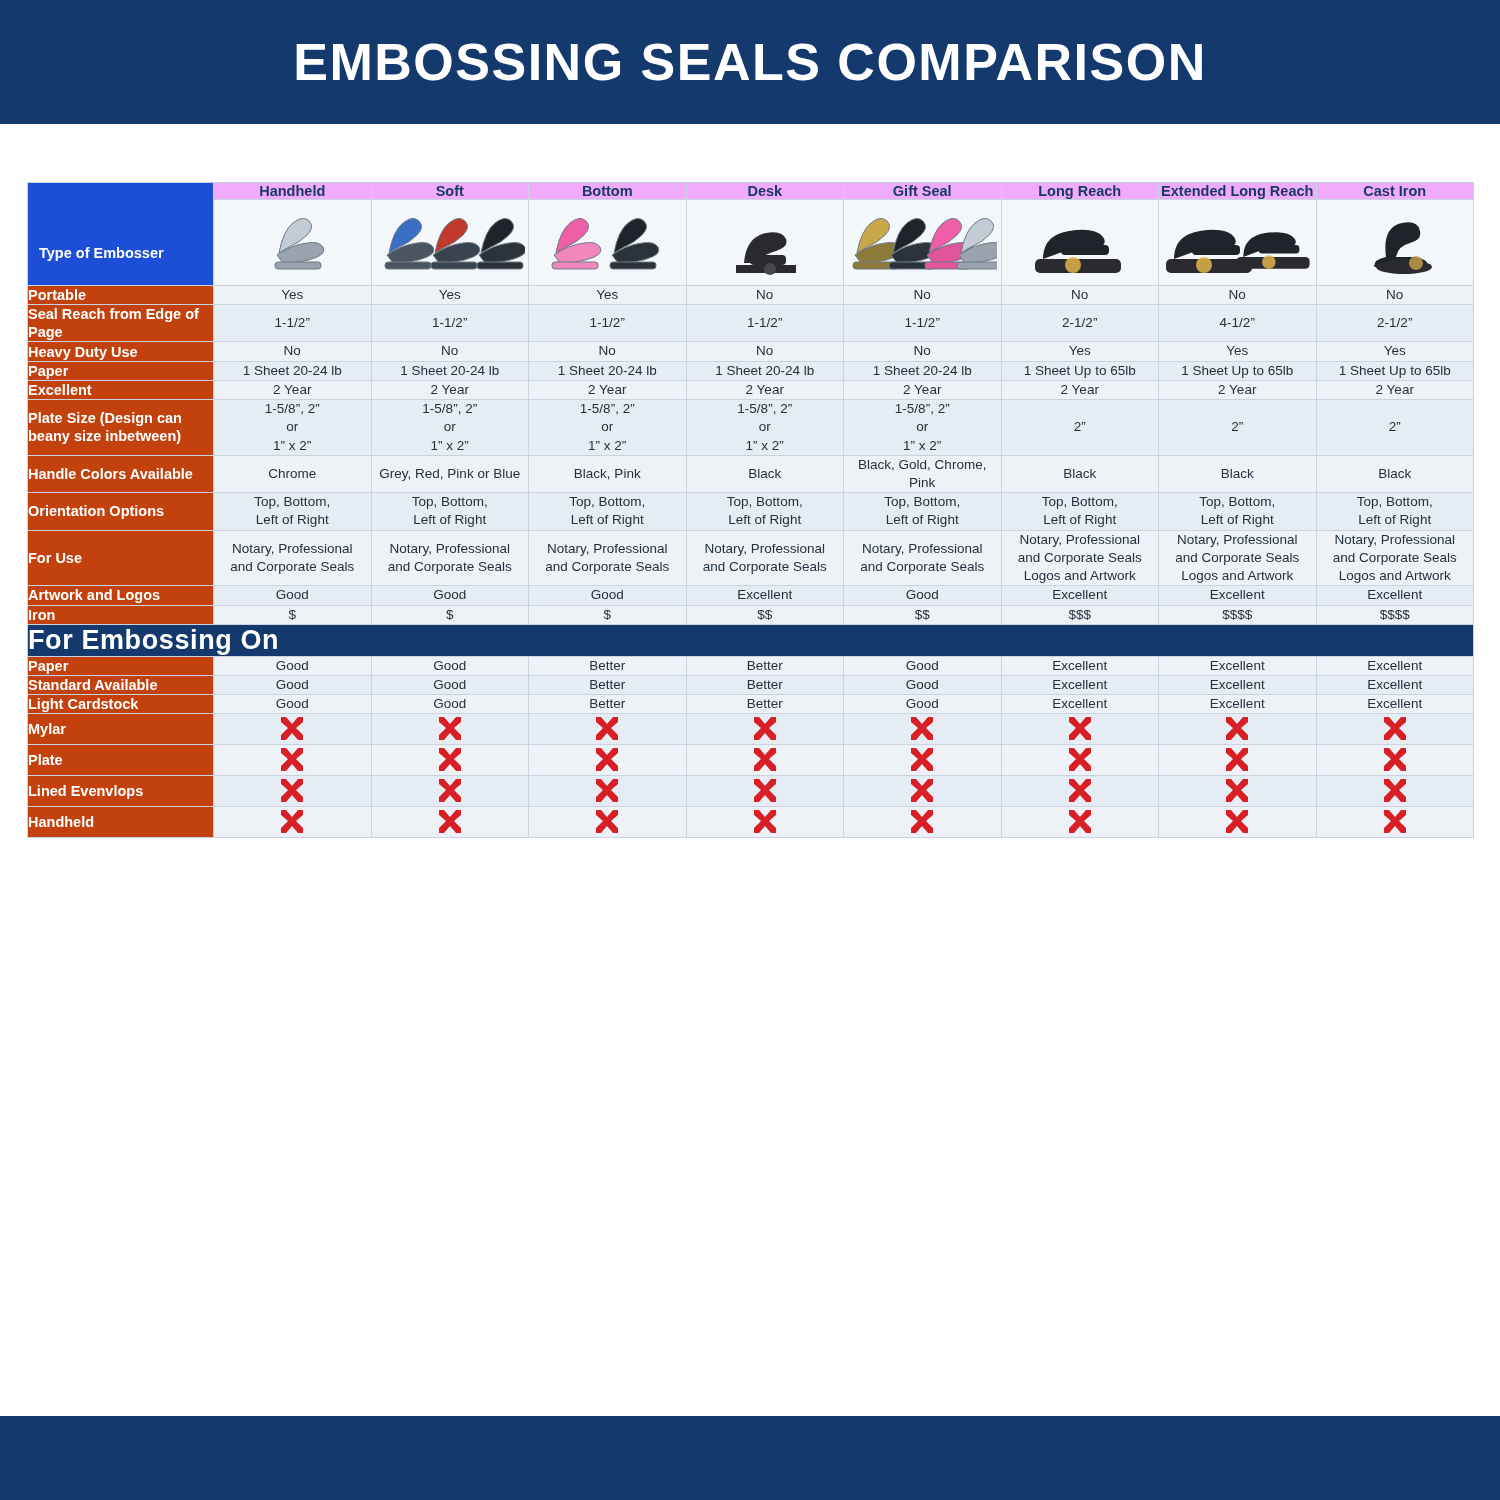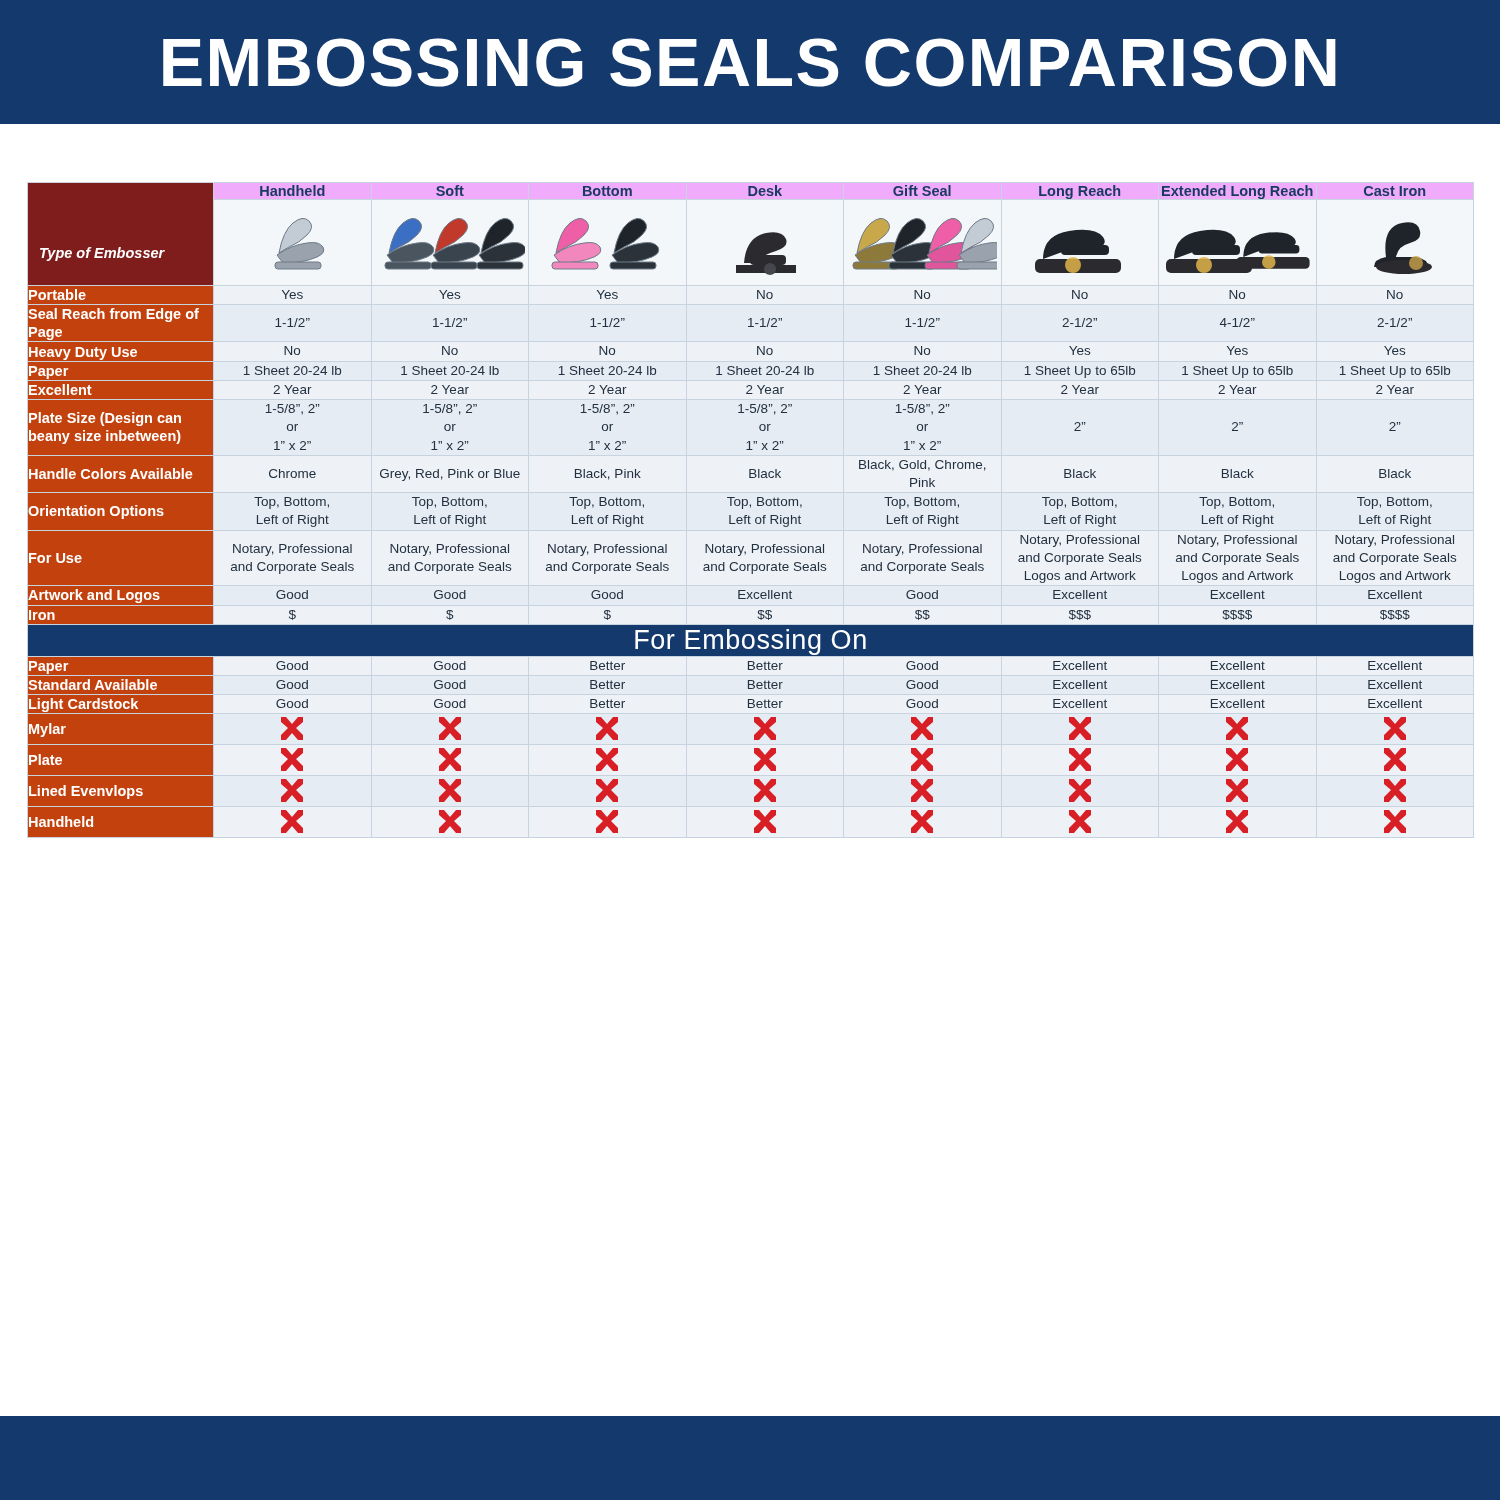--- a/index.html
+++ b/index.html
@@ -19,21 +19,21 @@
   .header {
     width: 1500px;
     height: 124px;
     background: #13396d;
     display: flex;
     align-items: center;
     justify-content: center;
   }
   .header-title {
     color: #ffffff;
-    font-size: 68px;
+    font-size: 52px;
     font-weight: bold;
     letter-spacing: 1.5px;
     text-transform: uppercase;
     white-space: nowrap;
   }
   .header-rule {
     width: 1500px;
     height: 6px;
     background: #ffffff;
   }
@@ -87,23 +87,22 @@
   .colhead {
     background: #f0abfc;
     color: #1b3a60;
     font-size: 14.5px;
     font-weight: bold;
     text-align: center;
     padding: 7px 4px;
     border: 1px solid #c8d3e0;
   }
   .corner-cell {
-    background: #7f1d1d;
+    background: #1d4ed8;
     border: 1px solid #13396d;
-    font-style: italic;
   }
   
   .cell {
     background: #eef2f7;
     color: #22303f;
     font-size: 13.5px;
     text-align: center;
     line-height: 1.35;
     padding: 9px 6px;
   }
@@ -114,22 +113,22 @@
     text-align: center;
     padding: 2px;
   }
   .imgcell svg { display: block; margin: 0 auto; }
 
   
   .banner {
     background: #13396d;
     color: #ffffff;
     font-size: 27px;
-    font-weight: normal;
-    text-align: center;
+    font-weight: bold;
+    text-align: left;
     letter-spacing: 0.6px;
     padding: 15px 0;
     border: 1px solid #13396d;
   }
   .xmark { display: block; margin: 0 auto; }
   .multiline { white-space: pre-line; }
 </style>
 </head>
 <body>
 

